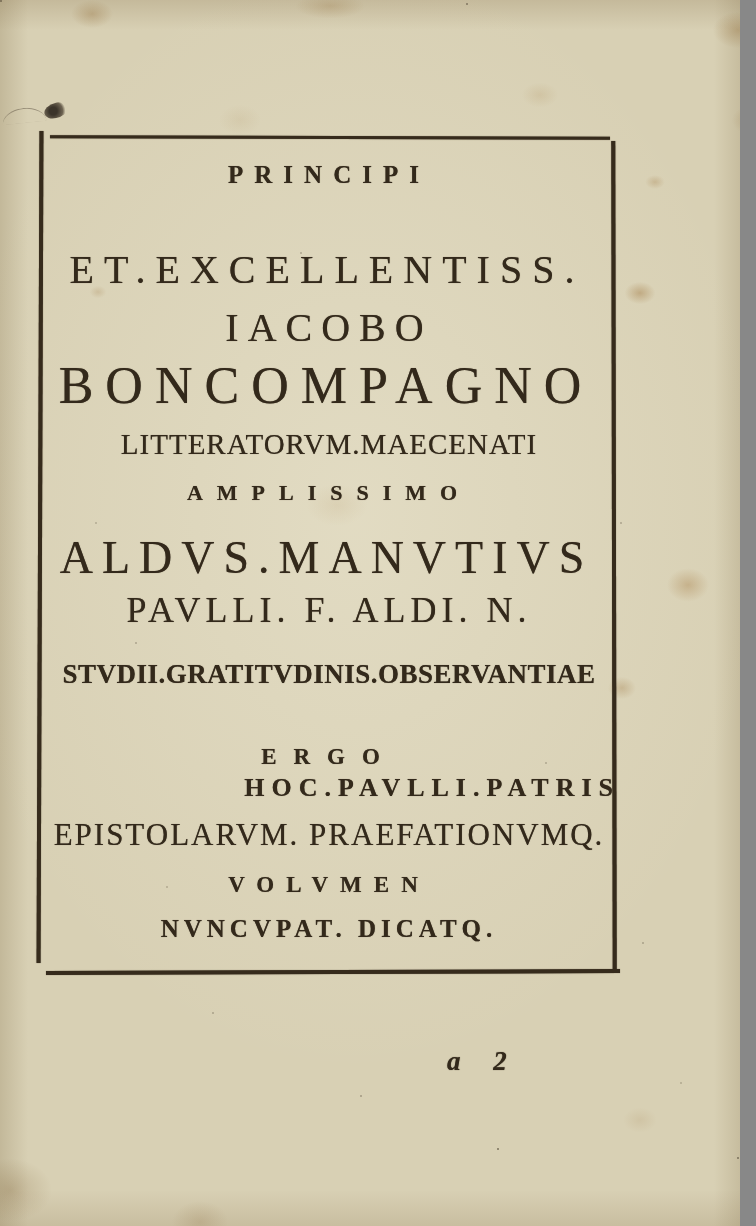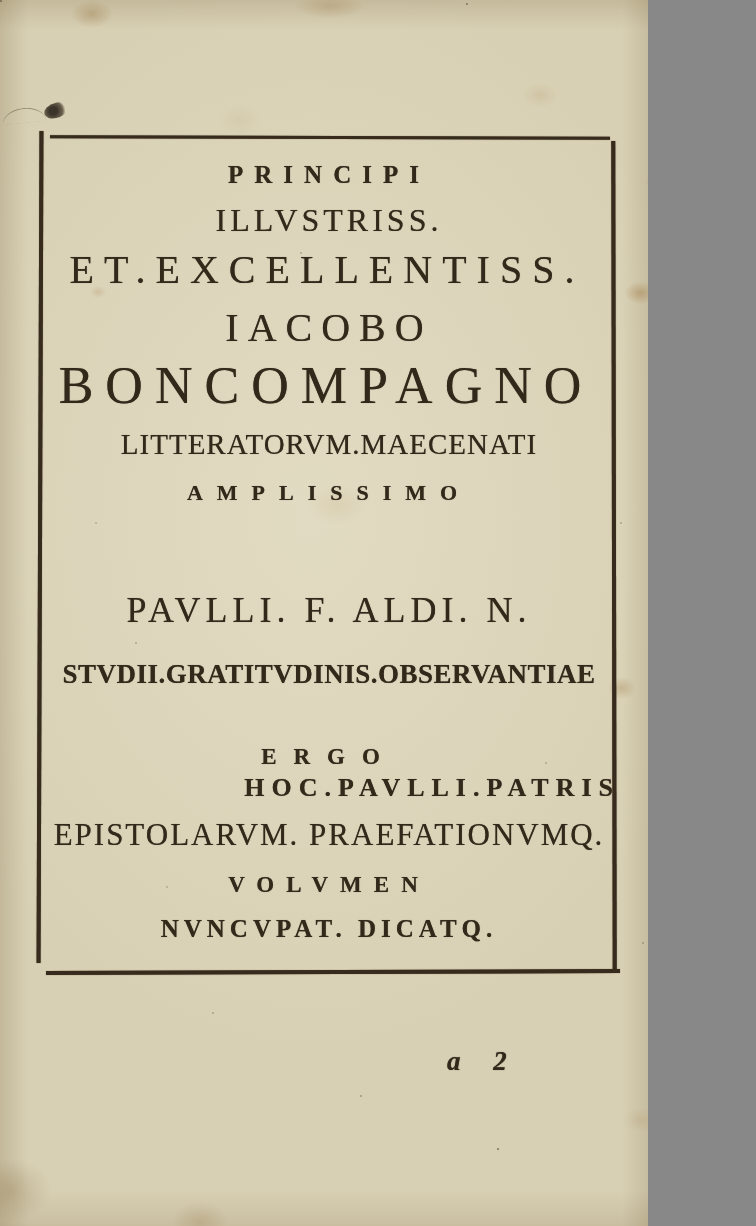--- a/index.html
+++ b/index.html
@@ -1,18 +1,18 @@
 <!DOCTYPE html>
 <html><head>
 <meta charset="utf-8">
 <style>
   html,body{margin:0;padding:0;background:#888;}
   .page{
     position:relative;
-    width:648px;height:1226px;
+    width:740px;height:1226px;
     overflow:hidden;
     font-family:"Liberation Serif","DejaVu Serif",serif;
     color:#33291b;
     background-color:#d8d0b4;
     background-image:
       radial-gradient(22px 16px at 640px 293px, rgba(151,106,47,0.38), rgba(151,106,47,0) 70%),
       radial-gradient(14px 10px at 655px 182px, rgba(151,106,47,0.25), rgba(151,106,47,0) 70%),
       radial-gradient(30px 24px at 688px 585px, rgba(158,112,52,0.33), rgba(158,112,52,0) 70%),
       radial-gradient(20px 16px at 622px 688px, rgba(150,108,52,0.28), rgba(150,108,52,0) 70%),
       radial-gradient(12px 9px at 98px 292px, rgba(150,108,52,0.20), rgba(150,108,52,0) 70%),
@@ -107,26 +107,26 @@
   <div class="ink-squiggle"></div>
   <div class="ink-blot"></div>
 
   <div class="plate">
     <div class="rule rule-top"></div>
     <div class="rule rule-left"></div>
     <div class="rule rule-right"></div>
     <div class="rule rule-bottom"></div>
 
     <div class="line l-principi">PRINCIPI</div>
-    <div class="line l-illustriss">ILLVSTRISS.</div>
     <div class="line l-excellent">ET.EXCELLENTISS.</div>
     <div class="line l-iacobo">IACOBO</div>
     <div class="line l-boncompagno">BONCOMPAGNO</div>
     <div class="line l-amplissimo">AMPLISSIMO</div>
     <div class="line l-litterator">LITTERATORVM.MAECENATI</div>
+    <div class="line l-aldus">ALDVS.MANVTIVS</div>
     <div class="line l-paulli">PAVLLI. F.  ALDI. N.</div>
     <div class="line l-studii">STVDII.GRATITVDINIS.OBSERVANTIAE</div>
     <div class="line l-ergo">ERGO</div>
     <div class="line l-hoc">HOC.PAVLLI.PATRIS</div>
     <div class="line l-epistolarum">EPISTOLARVM. PRAEFATIONVMQ.</div>
     <div class="line l-volumen">VOLVMEN</div>
     <div class="line l-nuncupat">NVNCVPAT. DICATQ.</div>
   </div>
 
   <div class="signature">a 2</div>

